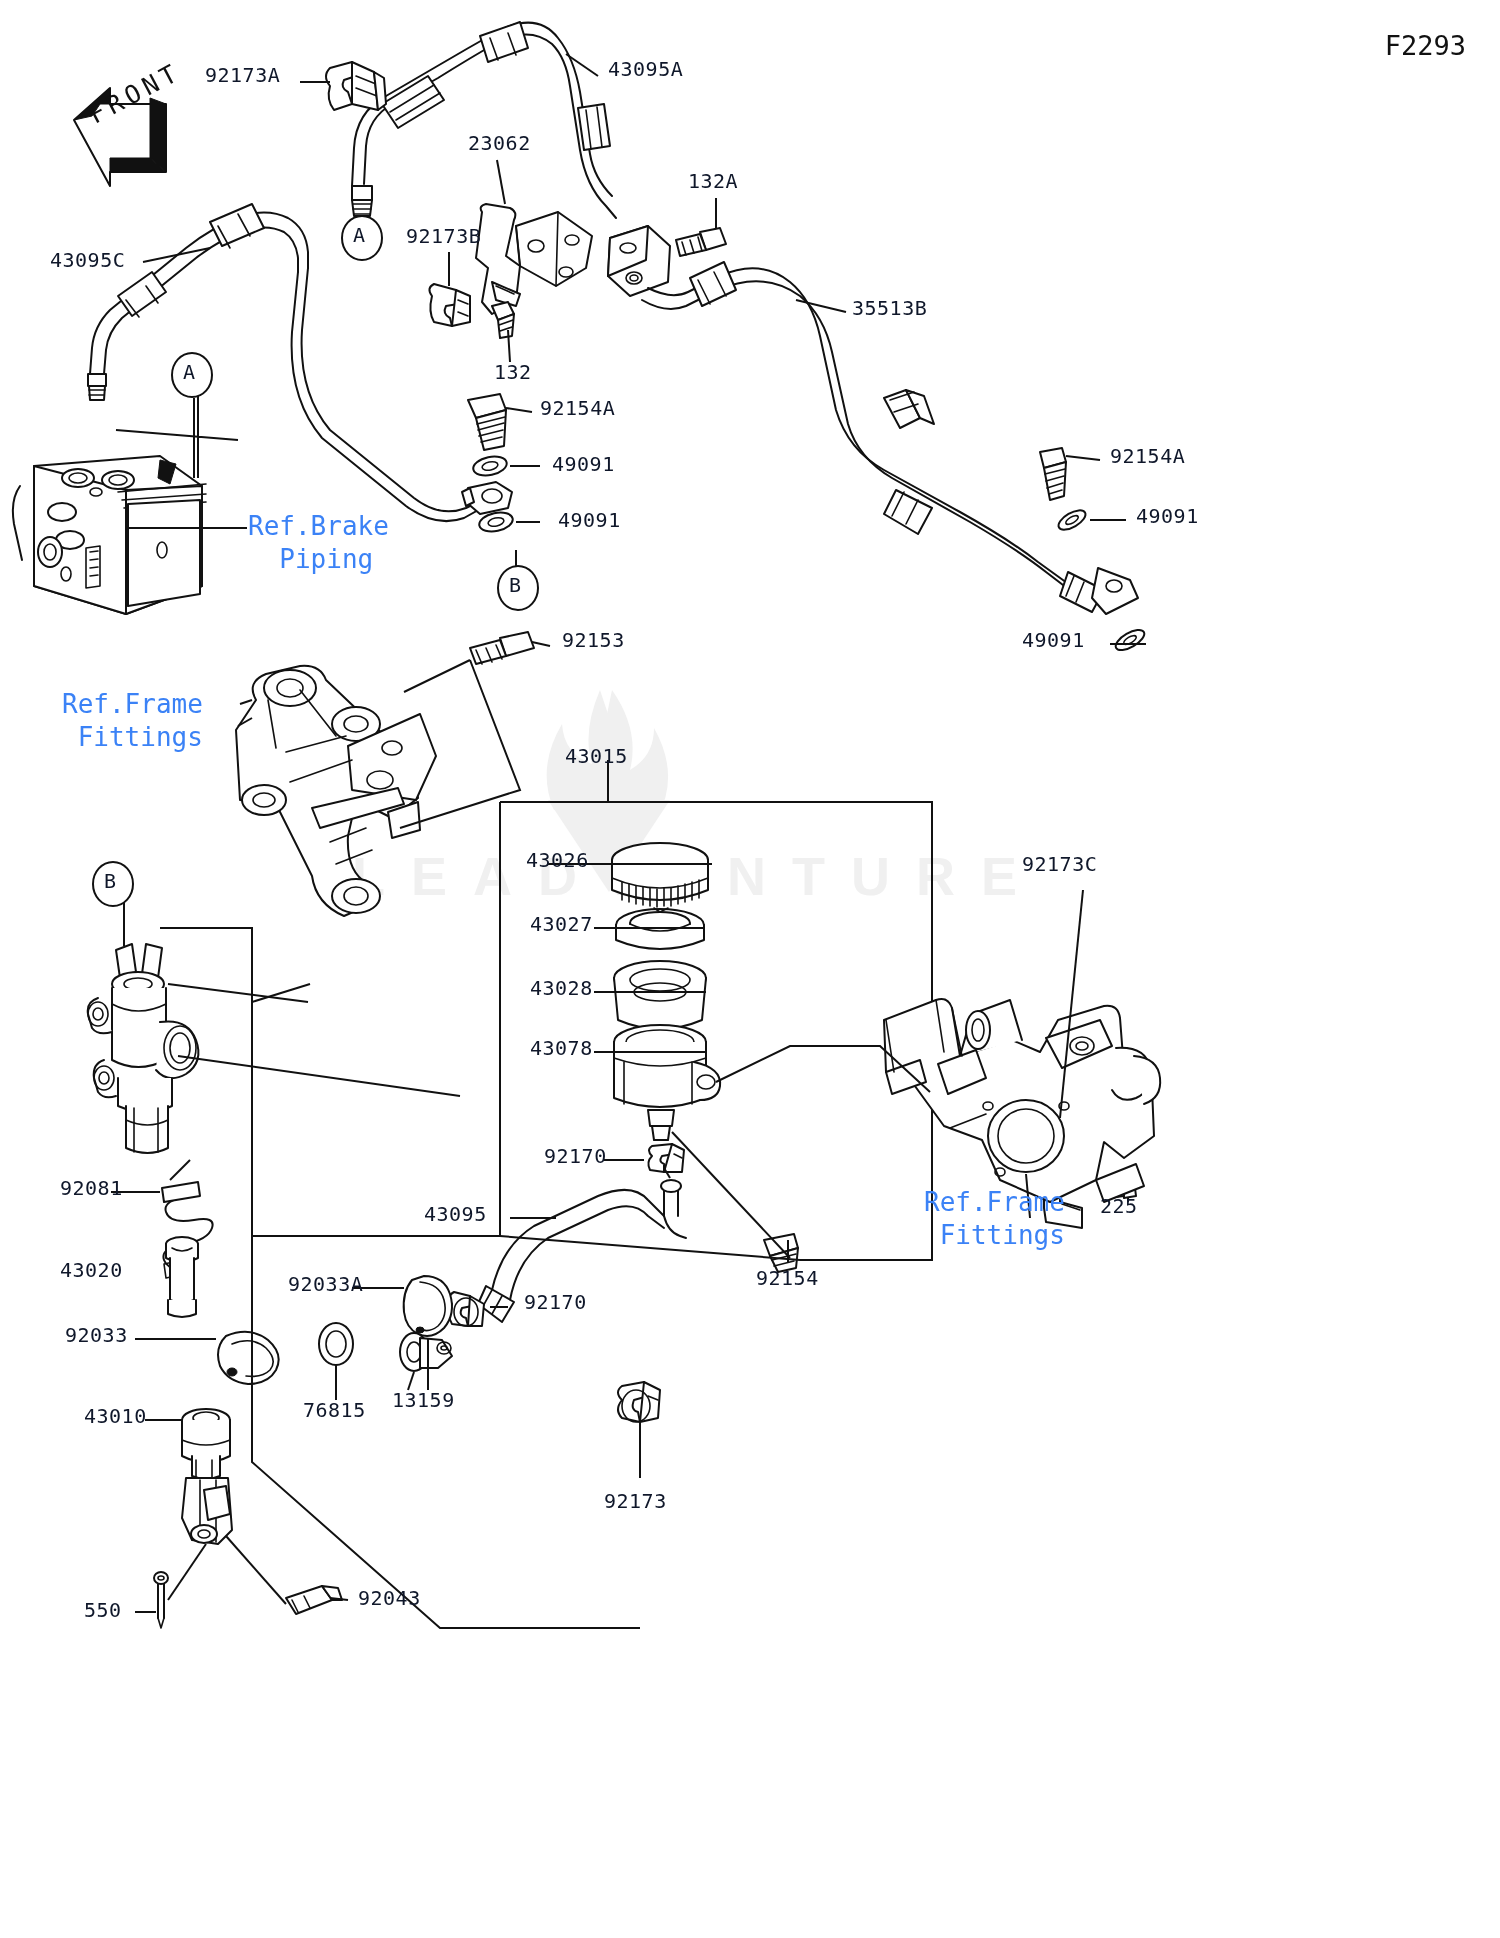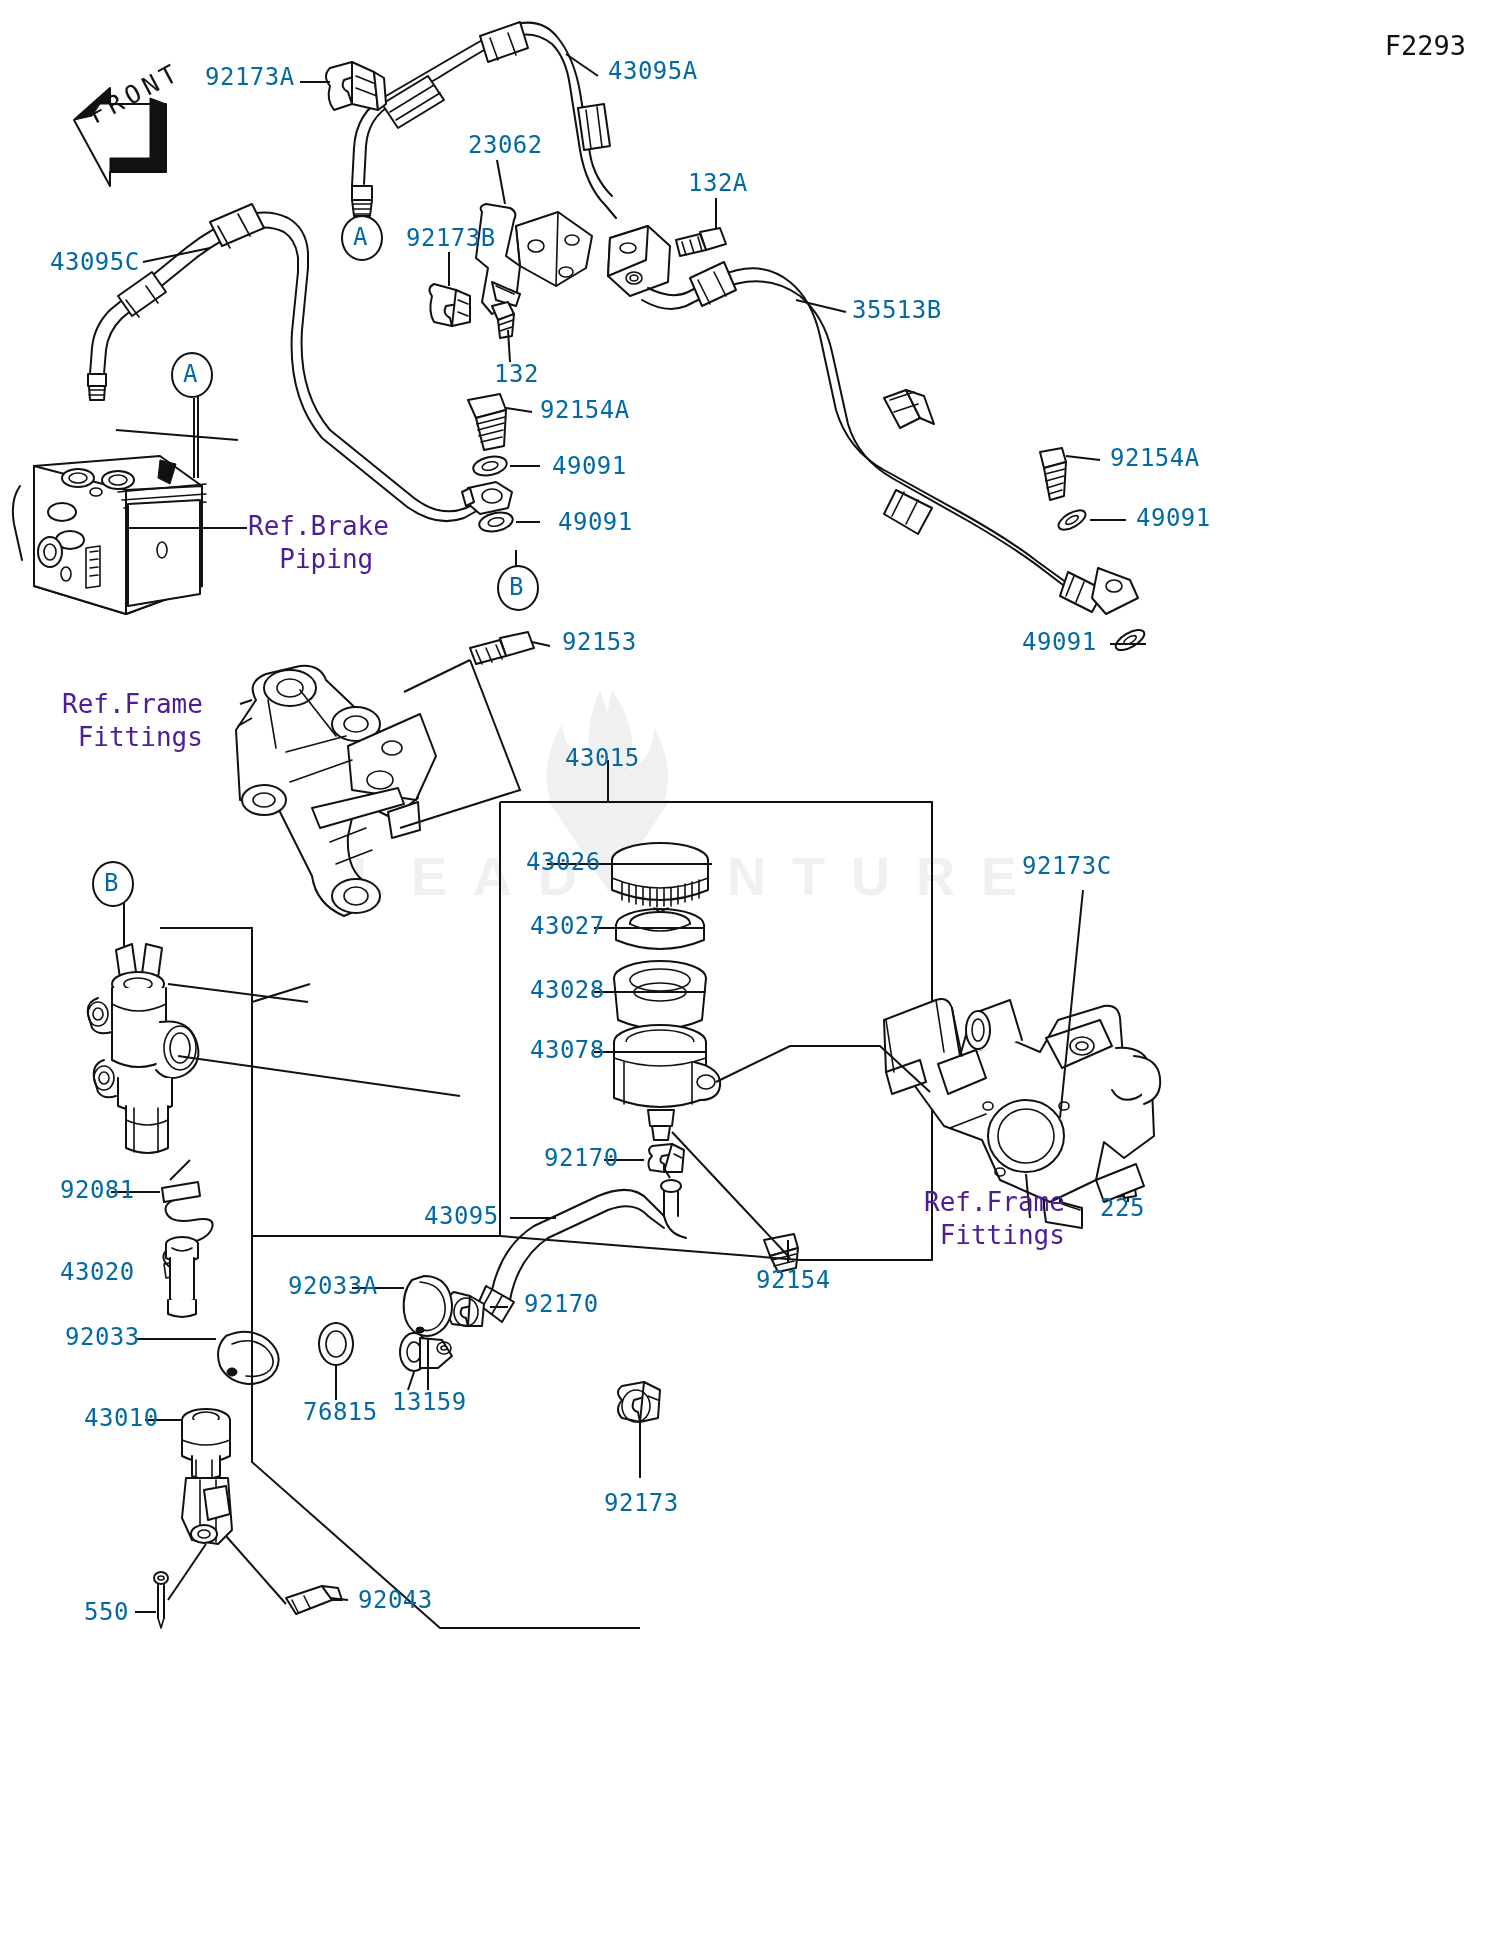--- a/index.html
+++ b/index.html
@@ -1,20 +1,20 @@
 <!DOCTYPE html>
 <html><head>
 <meta charset="utf-8">
 <style>
   html,body{margin:0;padding:0;background:#ffffff;}
   #page{position:relative;width:1500px;height:1938px;background:#fff;
         font-family:"DejaVu Sans Mono","Liberation Mono",monospace;overflow:hidden;}
-  .lbl{position:absolute;font-size:24px;color:#0369a1;letter-spacing:0.5px;white-space:nowrap;
+  .lbl{position:absolute;font-size:20px;color:#0f172a;letter-spacing:0.5px;white-space:nowrap;
        font-family:"DejaVu Sans Mono","Liberation Mono",monospace;}
-  .ref{position:absolute;font-size:26px;color:#4c1d95;line-height:1.25;white-space:pre;
+  .ref{position:absolute;font-size:26px;color:#3b82f6;line-height:1.25;white-space:pre;
        font-family:"DejaVu Sans Mono","Liberation Mono",monospace;}
   .sheet{position:absolute;right:34px;top:30px;font-size:27px;color:#111;}
   .footer{position:absolute;left:0;right:0;bottom:14px;text-align:center;font-size:26px;color:#111;
           font-family:"DejaVu Sans","Liberation Sans",sans-serif;}
   svg.art{position:absolute;left:0;top:0;width:1500px;height:1938px;pointer-events:none;}
   .wm{position:absolute;color:#f0f0f0;font-weight:bold;font-family:"Liberation Sans",sans-serif;
       user-select:none;}
   .wm-txt{left:352px;top:845px;font-size:54px;letter-spacing:26px;}
 </style>
 </head>

